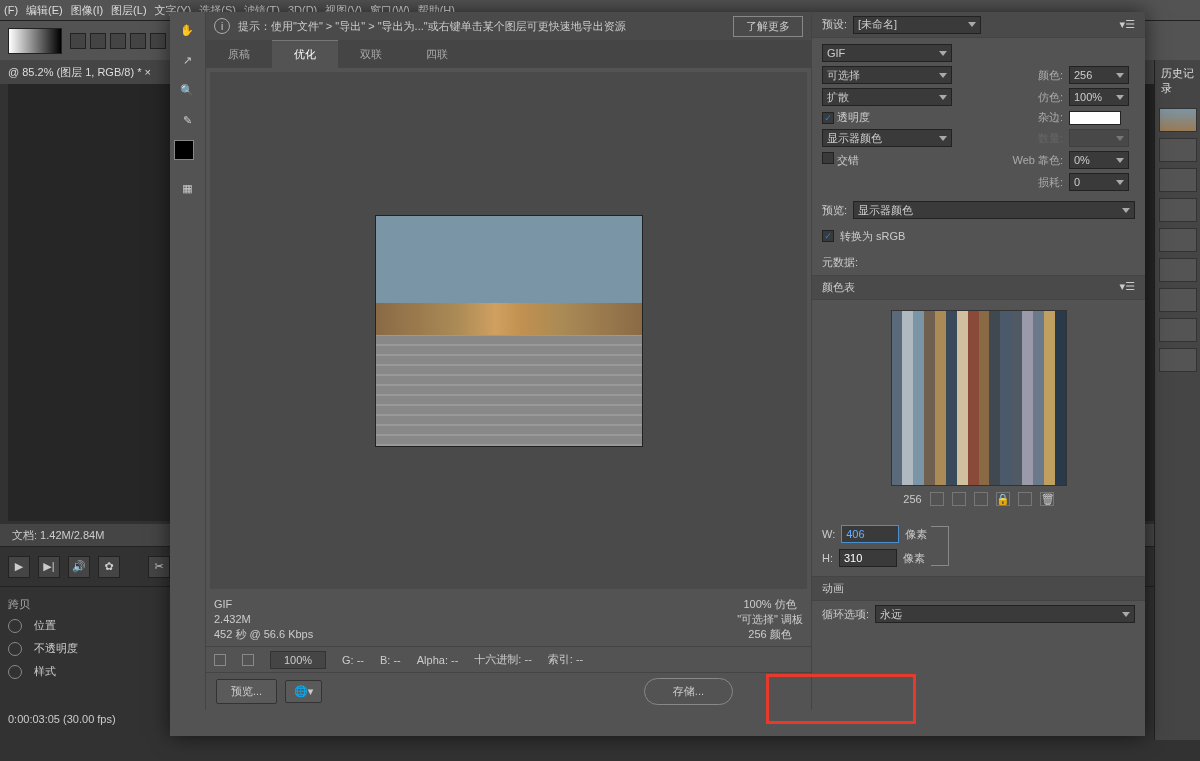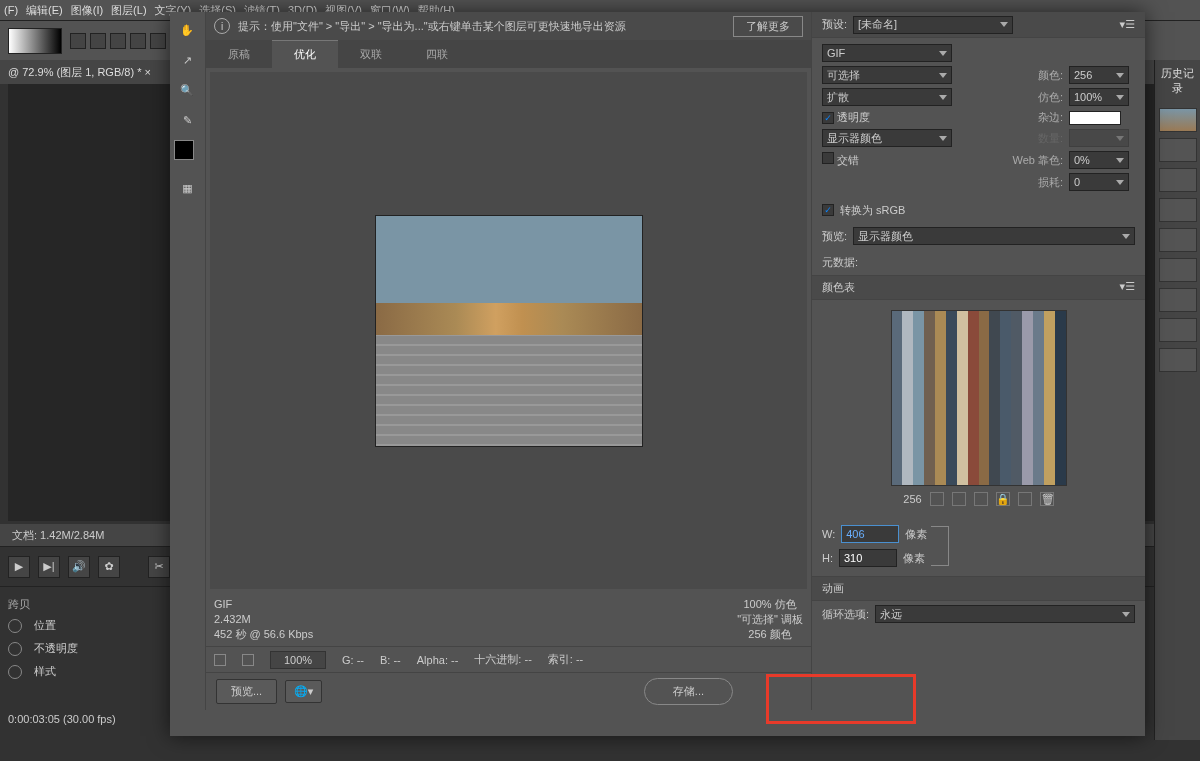--- a/index.html
+++ b/index.html
@@ -98,21 +98,21 @@
   <div class="gradient-swatch"></div>
   <div class="small-icon-row">
     <div class="ic"></div>
     <div class="ic"></div>
     <div class="ic"></div>
     <div class="ic"></div>
     <div class="ic"></div>
   </div>
 </div>
 <div class="doc-tab-bar">
-  <span>@ 72.9% (图层 1, RGB/8) * ×</span>
+  <span>@ 85.2% (图层 1, RGB/8) * ×</span>
 </div>
 <div class="main-area">
   <div class="canvas-bg"></div>
 </div>
 <div class="status-bar">
   <span>文档: 1.42M/2.84M</span>
 </div>
 <div class="timeline-area">
   <div class="timeline-controls">
     <div class="tc-btn">▶</div>
@@ -135,21 +135,21 @@
       </div>
     <div class="tl-row">
         <span class="clock"></span>
         <span>样式</span>
       </div>
     <div style="margin-top:30px;color:#aaa"><span>0:00:03:05</span> <span>(30.00 fps)</span></div>
   </div>
 </div>
 
 <div class="right-panels">
-  <div style="padding:6px;text-align:center;color:#ddd">历史记录</div>
+  <div style="padding:6px;text-align:left;color:#ddd">历史记录</div>
   <div class="rp-icon" style="background:linear-gradient(180deg,#7a95a5,#9a7a55)"></div>
   <div class="rp-icon"></div>
   <div class="rp-icon"></div>
   <div class="rp-icon"></div>
   <div class="rp-icon"></div>
   <div class="rp-icon"></div>
   <div class="rp-icon"></div>
   <div class="rp-icon"></div>
   <div class="rp-icon"></div>
 </div>
@@ -212,21 +212,21 @@
         <div class="btn globe">🌐▾</div>
         <span style="flex:1"></span>
         <div class="save-btn">存储...</div>
         <span style="width:60px"></span>
       </div>
     </div>
 
     <div class="dlg-right">
       <div class="opt-row head">
         <span>预设:</span>
-        <div class="sel" style="width:160px">
+        <div class="sel" style="width:128px">
             <span>[未命名]</span>
             <span class="arr"></span>
           </div>
         <span style="flex:1"></span>
           <span>▾☰</span>
       </div>
       <div class="opt-grid">
         <div class="sel wide" style="grid-column:1">
             <span>GIF</span>
             <span class="arr"></span>
@@ -283,29 +283,29 @@
 
         <span></span>
         <span class="opt-label-r">损耗:</span>
         <div class="sel sm">
             <span>0</span>
             <span class="arr"></span>
           </div>
         <span></span>
       </div>
       <div class="opt-row">
-          <span class="chk on"></span> 
-          <span>转换为 sRGB</span>
-        </div>
-      <div class="opt-row">
           <span>预览:</span>
           <div class="sel" style="flex:1">
             <span>显示器颜色</span>
             <span class="arr"></span>
           </div>
+        </div>
+      <div class="opt-row">
+          <span class="chk on"></span> 
+          <span>转换为 sRGB</span>
         </div>
       <div class="opt-row">
           <span>元数据:</span>
         </div>
 
       <div class="section-head">
           <span>颜色表</span>
           <span>▾☰</span>
         </div>
       <div class="color-table">

